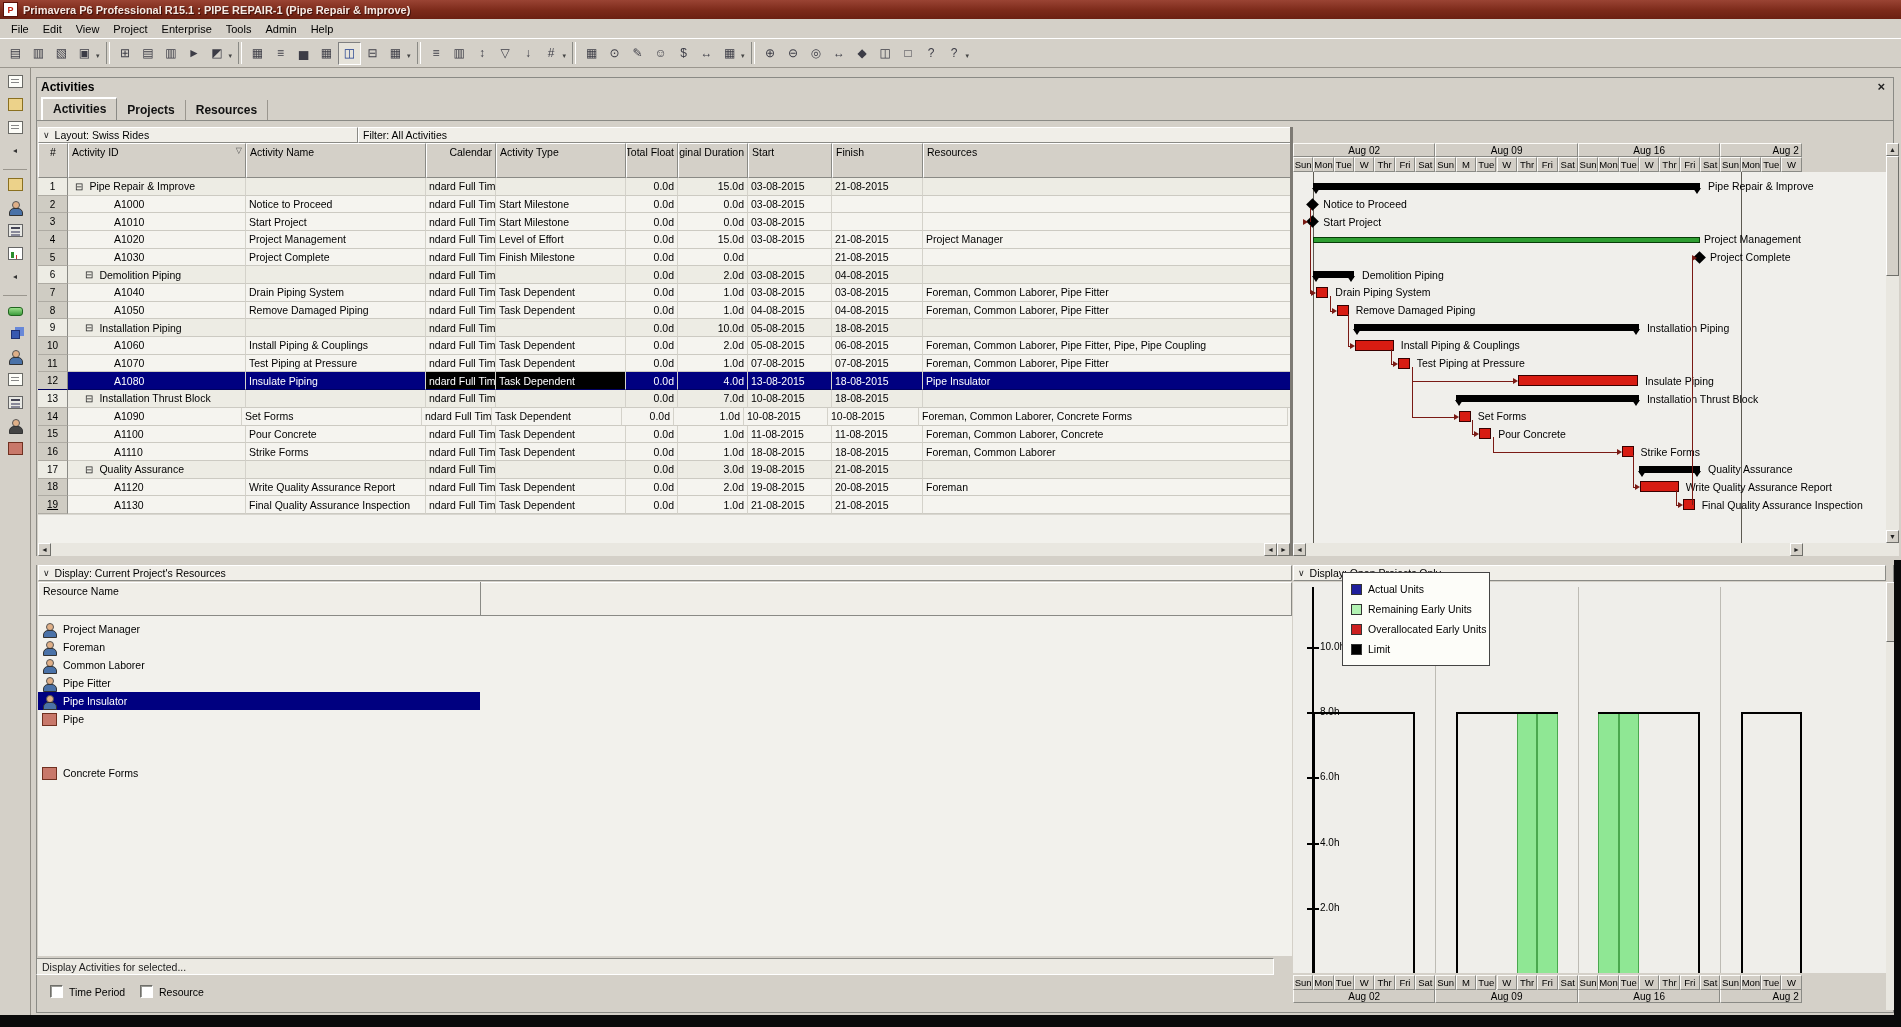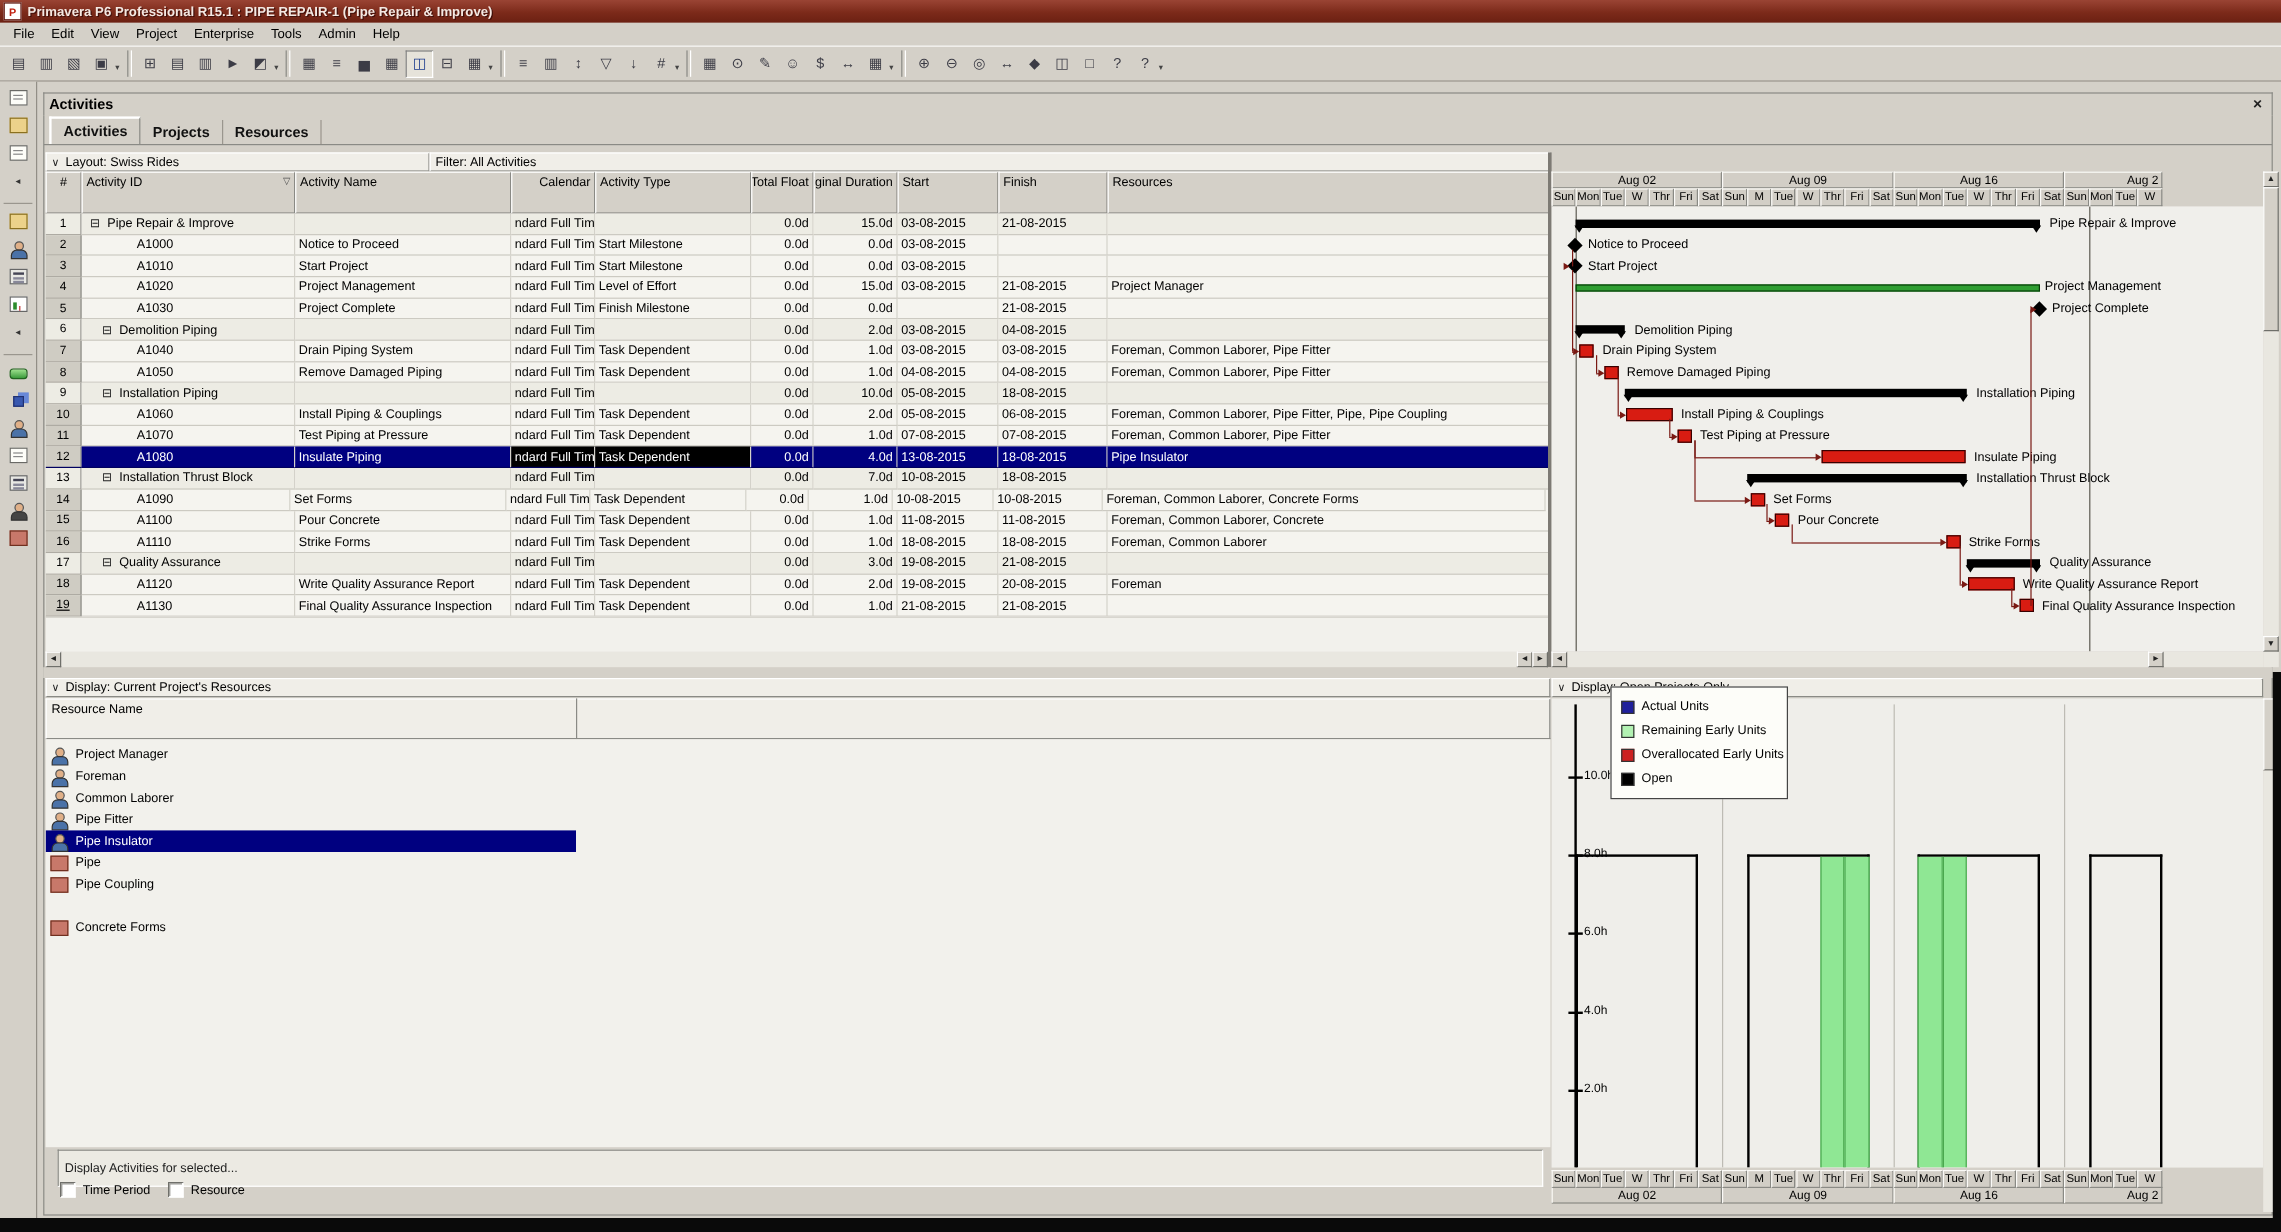--- a/index.html
+++ b/index.html
@@ -109,21 +109,21 @@
     border-top:3px solid transparent;border-bottom:3px solid transparent;}
   
   #res-header{position:absolute;left:38px;top:582px;width:1254px;height:34px;background:#f0eee8;
     border:1px solid #fff;border-right-color:#8a8a85;border-bottom-color:#8a8a85;box-sizing:border-box;
     font-size:10.5px;padding:2px 4px;}
   #res-colline{position:absolute;left:480px;top:582px;width:1px;height:34px;background:#8a8a85;}
   #res-body{position:absolute;left:38px;top:616px;width:1254px;height:340px;background:#f2f1ec;overflow:hidden;}
   .rrow{position:absolute;left:0;height:18px;display:flex;align-items:center;font-size:10.5px;width:442px;}
   .rrow .ric{margin:0 6px 0 4px;}
   .rrow.sel{background:#000080;color:#fff;}
-  #disp-acts{position:absolute;left:48px;top:958px;width:1238px;height:31px;background:#eceae3;
+  #disp-acts{position:absolute;left:36px;top:958px;width:1238px;height:17px;background:#eceae3;
     border:1px solid #8a8a85;border-bottom-color:#fff;border-right-color:#fff;box-sizing:border-box;
     font-size:10.5px;display:flex;align-items:center;padding-left:5px;color:#222;}
   .cbrow{position:absolute;top:985px;display:flex;align-items:center;font-size:10.5px;}
   .cbox{width:11px;height:11px;background:#fff;border:1px solid #6f6f6a;border-bottom-color:#fff;border-right-color:#fff;
     box-shadow:inset 1px 1px 0 #9a9a95;margin-right:6px;}
   
   #hist-plot{position:absolute;left:1293px;top:582px;width:593px;height:391px;background:#efeeea;overflow:hidden;}
   .h-axis{position:absolute;left:19px;top:5px;width:2px;height:386px;background:#000;}
   .h-tick{position:absolute;left:14px;width:12px;height:2px;background:#000;}
   .h-ticklab{position:absolute;left:27px;font-size:10px;}
@@ -695,26 +695,20 @@
           <div class="mi mi-person"></div>
         </div>
         <span>Pipe Insulator</span>
       </div>
       <div class="rrow" style="top: 94px;">
         <div class="ric">
           <div class="mi mi-brick"></div>
         </div>
         <span>Pipe</span>
       </div>
-      <div class="rrow" style="top: 112px;">
-        <div class="ric">
-          <div class="mi mi-brick"></div>
-        </div>
-        <span>Pipe Coupling</span>
-      </div>
       <div class="rrow" style="top: 148px;">
         <div class="ric">
           <div class="mi mi-brick"></div>
         </div>
         <span>Concrete Forms</span>
       </div>
     </div>
   <div id="disp-acts">
     <span>Display Activities for selected...</span>
   </div>
@@ -765,21 +759,21 @@
       <div class="lgrow">
         <div class="lgsw" style="background: rgb(178, 242, 178);"></div>
         <span>Remaining Early Units</span>
       </div>
       <div class="lgrow">
         <div class="lgsw" style="background: rgb(204, 32, 32);"></div>
         <span>Overallocated Early Units</span>
       </div>
       <div class="lgrow">
         <div class="lgsw" style="background: rgb(0, 0, 0);"></div>
-        <span>Open</span>
+        <span>Limit</span>
       </div>
     </div>
   <div id="hist-axis">
       <div class="wk" style="left: 0px; width: 142.45px; height: 14px; top: 14px;">Aug 02</div>
       <div class="dy" style="left: 0px; width: 20.35px; height: 15px; top: 0px; font-size: 9.5px;">Sun</div>
       <div class="dy" style="left: 20.35px; width: 20.35px; height: 15px; top: 0px; font-size: 9.5px;">Mon</div>
       <div class="dy" style="left: 40.7px; width: 20.35px; height: 15px; top: 0px; font-size: 9.5px;">Tue</div>
       <div class="dy" style="left: 61.05px; width: 20.35px; height: 15px; top: 0px; font-size: 9.5px;">W</div>
       <div class="dy" style="left: 81.4px; width: 20.35px; height: 15px; top: 0px; font-size: 9.5px;">Thr</div>
       <div class="dy" style="left: 101.75px; width: 20.35px; height: 15px; top: 0px; font-size: 9.5px;">Fri</div>

